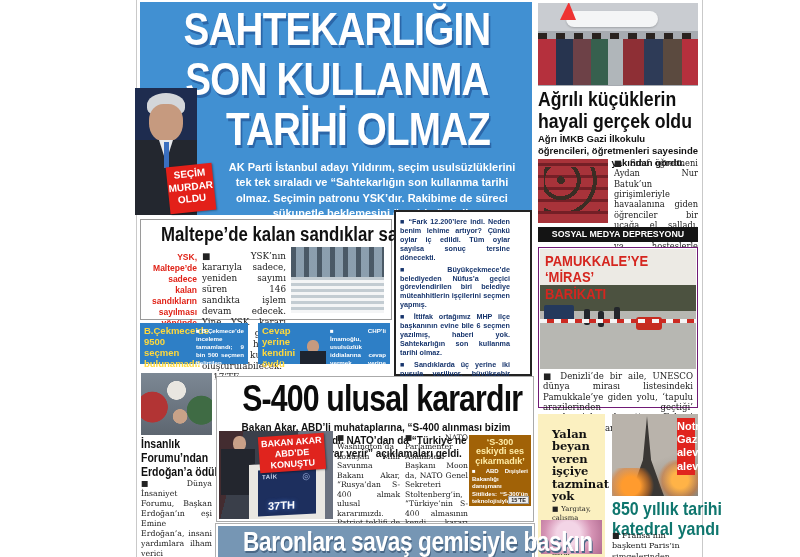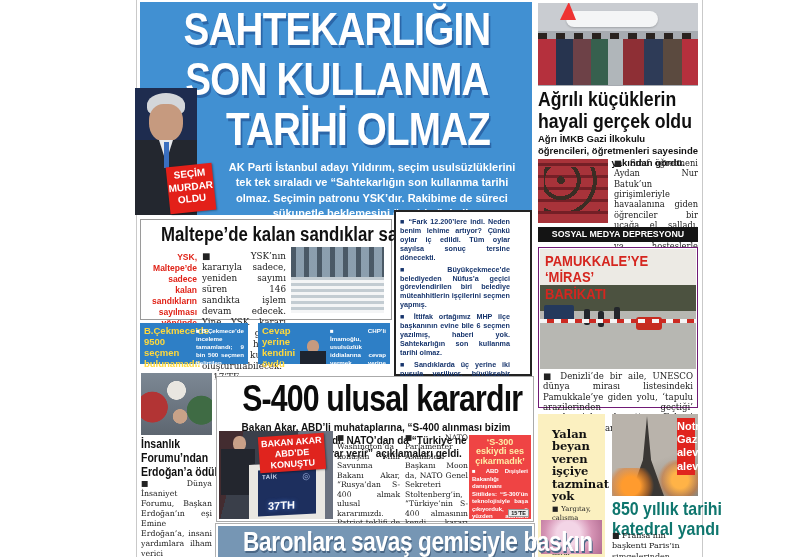--- a/index.html
+++ b/index.html
@@ -139,21 +139,21 @@
       transform:skewY(-3deg);}
   .pscreen{position:absolute;left:9px;top:6px;width:58px;height:46px;background:#1d2f5e;color:#cfd8ee;}
   .taik{position:absolute;left:4px;top:4px;font-size:6px;font-weight:700;letter-spacing:.5px;}
   .ring{position:absolute;right:6px;top:3px;font-size:9px;color:#9fb2dd;}
   .n37{position:absolute;left:10px;bottom:4px;font-size:11px;font-weight:800;color:#fff;
       text-shadow:0 0 4px #4a7ad6;}
   .s4-badge{left:42px;top:58px;width:66px;background:#e0241e;color:#fff;transform:rotate(-4deg);
       font-weight:800;font-size:9px;line-height:1.2;text-align:center;padding:2px 0;
       box-shadow:1px 1px 2px rgba(0,0,0,.4);}
   .s4-col{top:56px;width:63px;font-size:7.6px;line-height:1.25;text-align:justify;}
-  .s3-box{left:252px;top:58px;width:62px;height:84px;background:#ef4444;padding:3px;box-sizing:border-box;}
+  .s3-box{left:252px;top:58px;width:62px;height:71px;background:#a16207;padding:3px;box-sizing:border-box;}
   .s3-title{font-weight:800;font-size:9px;line-height:1.05;color:#ffeda6;text-align:center;}
   .s3-body{margin-top:2px;font-weight:700;font-size:6px;line-height:1.25;color:#fff;text-align:justify;}
   .s3-ref{position:absolute;right:2px;bottom:2px;background:#eee;border:1px solid #999;color:#111;
       font-size:5.5px;font-weight:700;padding:0 2px;}
 
   
   .baron-bar{left:216px;top:524px;width:318px;height:40px;background:#7696b4;border:2px solid #fff;
       outline:1px solid #b0b0b0;box-sizing:border-box;}
   .baron-hl{left:0;top:1px;width:100%;text-align:center;font-weight:800;font-size:27px;color:#fff;
       letter-spacing:-.5px;text-shadow:1px 2px 0 #4a6785;}

